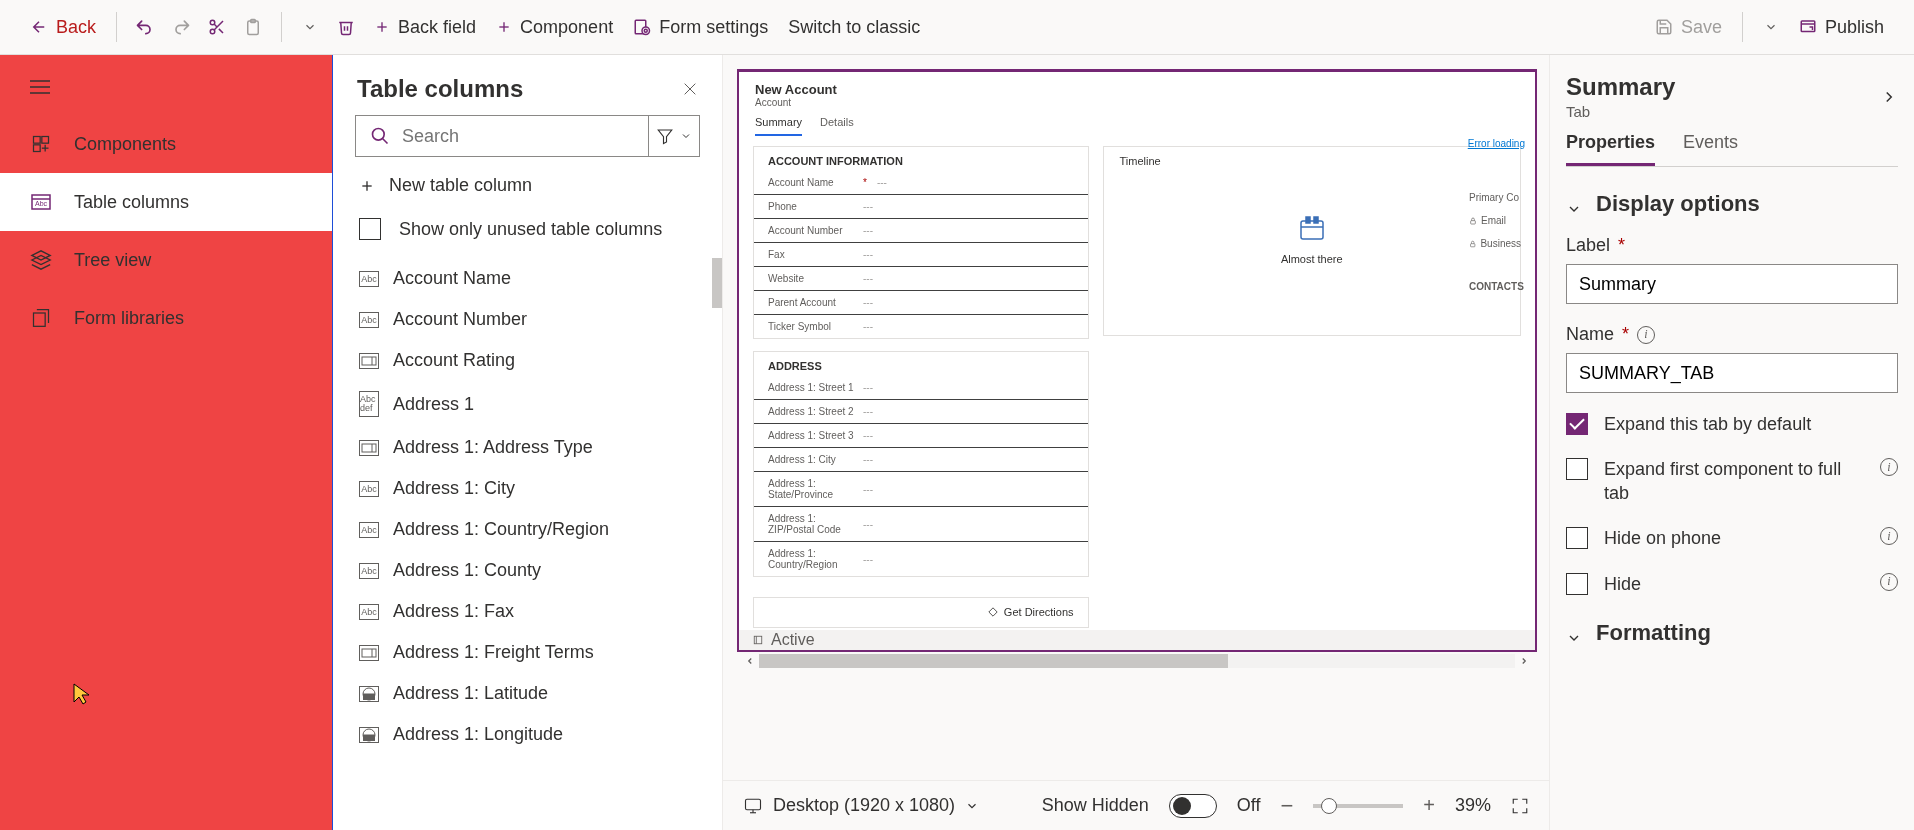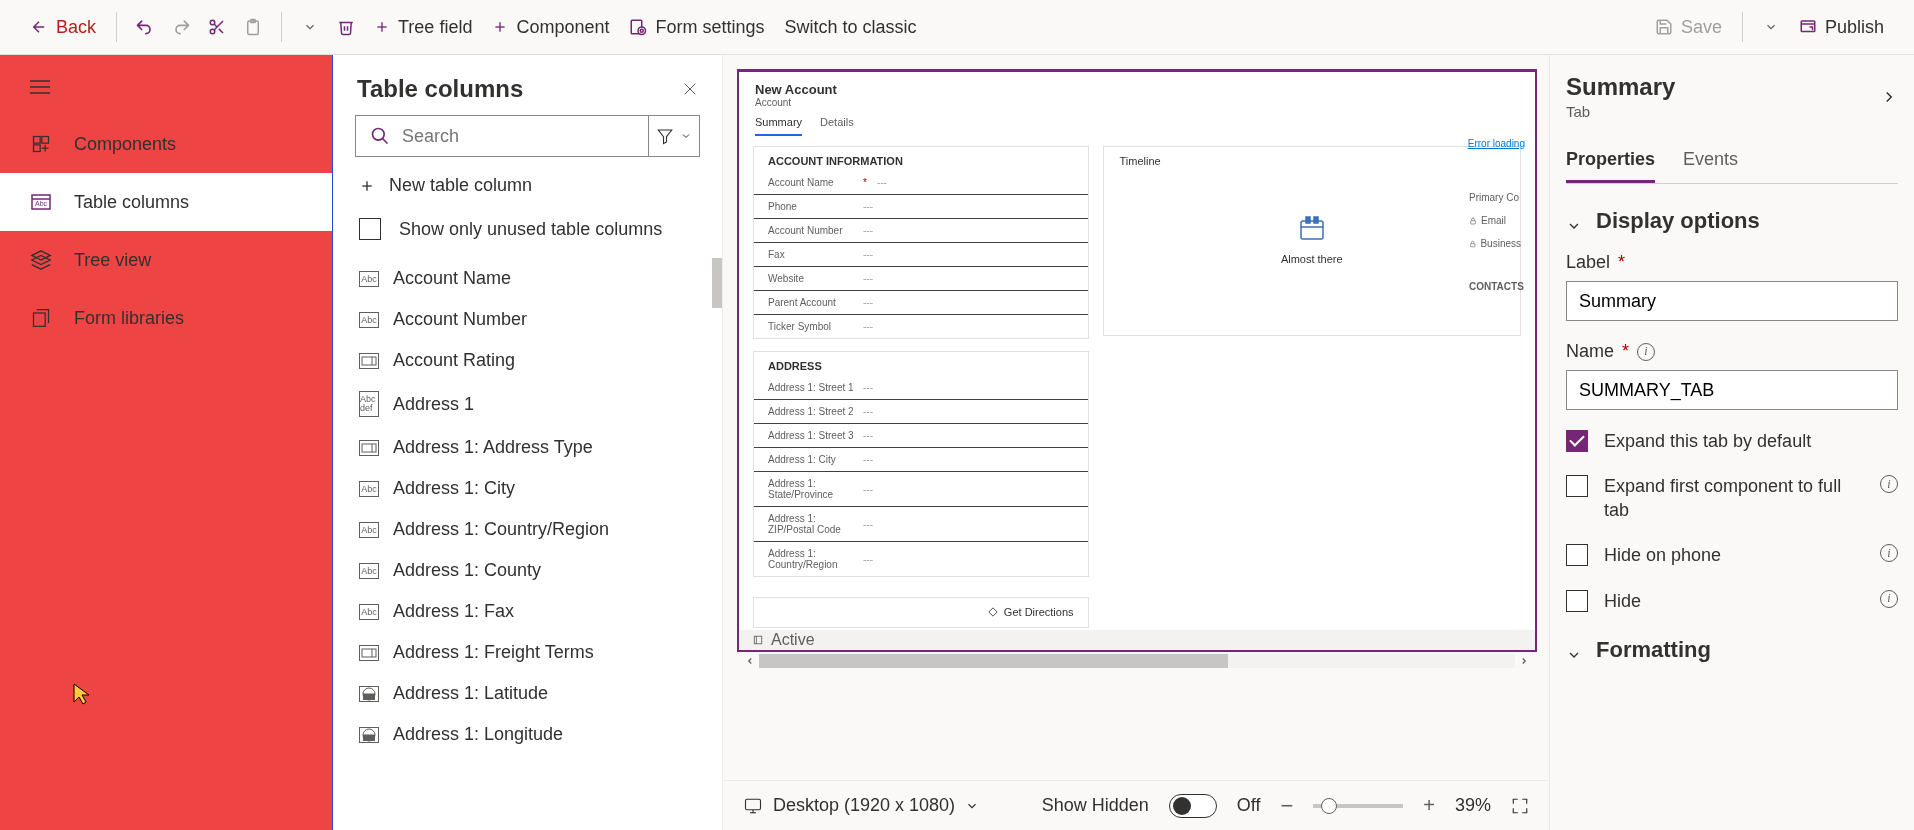--- a/index.html
+++ b/index.html
@@ -84,21 +84,21 @@
   .toggle { width: 48px; height: 24px; border-radius: 12px; background: #fff; border: 1px solid #323130; position: relative; }
   .toggle-knob { width: 18px; height: 18px; background: #323130; border-radius: 50%; position: absolute; top: 2px; left: 3px; }
   .zoom-slider { width: 90px; height: 4px; background: #c8c6c4; position: relative; }
   .zoom-knob { width: 16px; height: 16px; border-radius: 50%; background: #fff; border: 1px solid #605e5c; position: absolute; top: -6px; left: 8px; }
   
   
   .props-panel { width: 365px; background: #faf9f8; border-left: 1px solid #edebe9; flex-shrink: 0; padding: 18px 16px 0 16px; overflow-y: auto; }
   .props-header { display: flex; align-items: center; justify-content: space-between; }
   .props-title { font-size: 24px; font-weight: 600; }
   .props-sub { font-size: 15px; color: #605e5c; margin-top: 2px; }
-  .props-tabs { display: flex; gap: 28px; margin-top: 29px; border-bottom: 1px solid #d2d0ce; }
+  .props-tabs { display: flex; gap: 28px; margin-top: 12px; border-bottom: 1px solid #d2d0ce; }
   .props-tab { padding-bottom: 10px; font-size: 18px; cursor: pointer; color: #605e5c; }
   .props-tab.active { color: #323130; font-weight: 600; border-bottom: 3px solid #742774; }
   .props-section-title { display: flex; align-items: flex-end; gap: 14px; font-size: 22px; font-weight: 600; margin: 24px 0 18px; cursor: pointer; }
   .props-label { font-size: 18px; margin-bottom: 8px; display: flex; align-items: center; gap: 8px; }
   .req-star { color: #a80000; }
   .props-input { width: 100%; height: 40px; border: 1px solid #8a8886; padding: 0 12px; font-size: 18px; margin-bottom: 20px; }
   .props-check-row { display: flex; align-items: flex-start; gap: 16px; margin-bottom: 22px; justify-content: space-between; }
   .props-check-row .label-text { font-size: 18px; line-height: 1.3; flex: 1; }
   .checkbox.checked { background: #742774; border-color: #742774; position: relative; }
   .checkbox.checked::after { content: ""; position: absolute; left: 6px; top: 1px; width: 6px; height: 12px; border: solid white; border-width: 0 2px 2px 0; transform: rotate(45deg); }
@@ -157,21 +157,21 @@
         <polyline points="3 6 5 6 21 6"></polyline>
         <path d="M19 6l-1 14a2 2 0 0 1-2 2H8a2 2 0 0 1-2-2L5 6"></path>
         <path d="M10 11v6M14 11v6"></path>
       </svg>
   </button>
   <button class="toolbar-btn">
     <svg width="16" height="16" viewBox="0 0 24 24" fill="none" stroke="#742774" stroke-width="2">
         <line x1="12" y1="5" x2="12" y2="19"></line>
         <line x1="5" y1="12" x2="19" y2="12"></line>
       </svg>
-    <span>Tree field</span>
+    <span>Back field</span>
   </button>
   <button class="toolbar-btn">
     <svg width="16" height="16" viewBox="0 0 24 24" fill="none" stroke="#742774" stroke-width="2">
         <line x1="12" y1="5" x2="12" y2="19"></line>
         <line x1="5" y1="12" x2="19" y2="12"></line>
       </svg>
     <span>Component</span>
   </button>
   <button class="toolbar-btn">
     <svg width="18" height="18" viewBox="0 0 24 24" fill="none" stroke="#742774" stroke-width="2">

